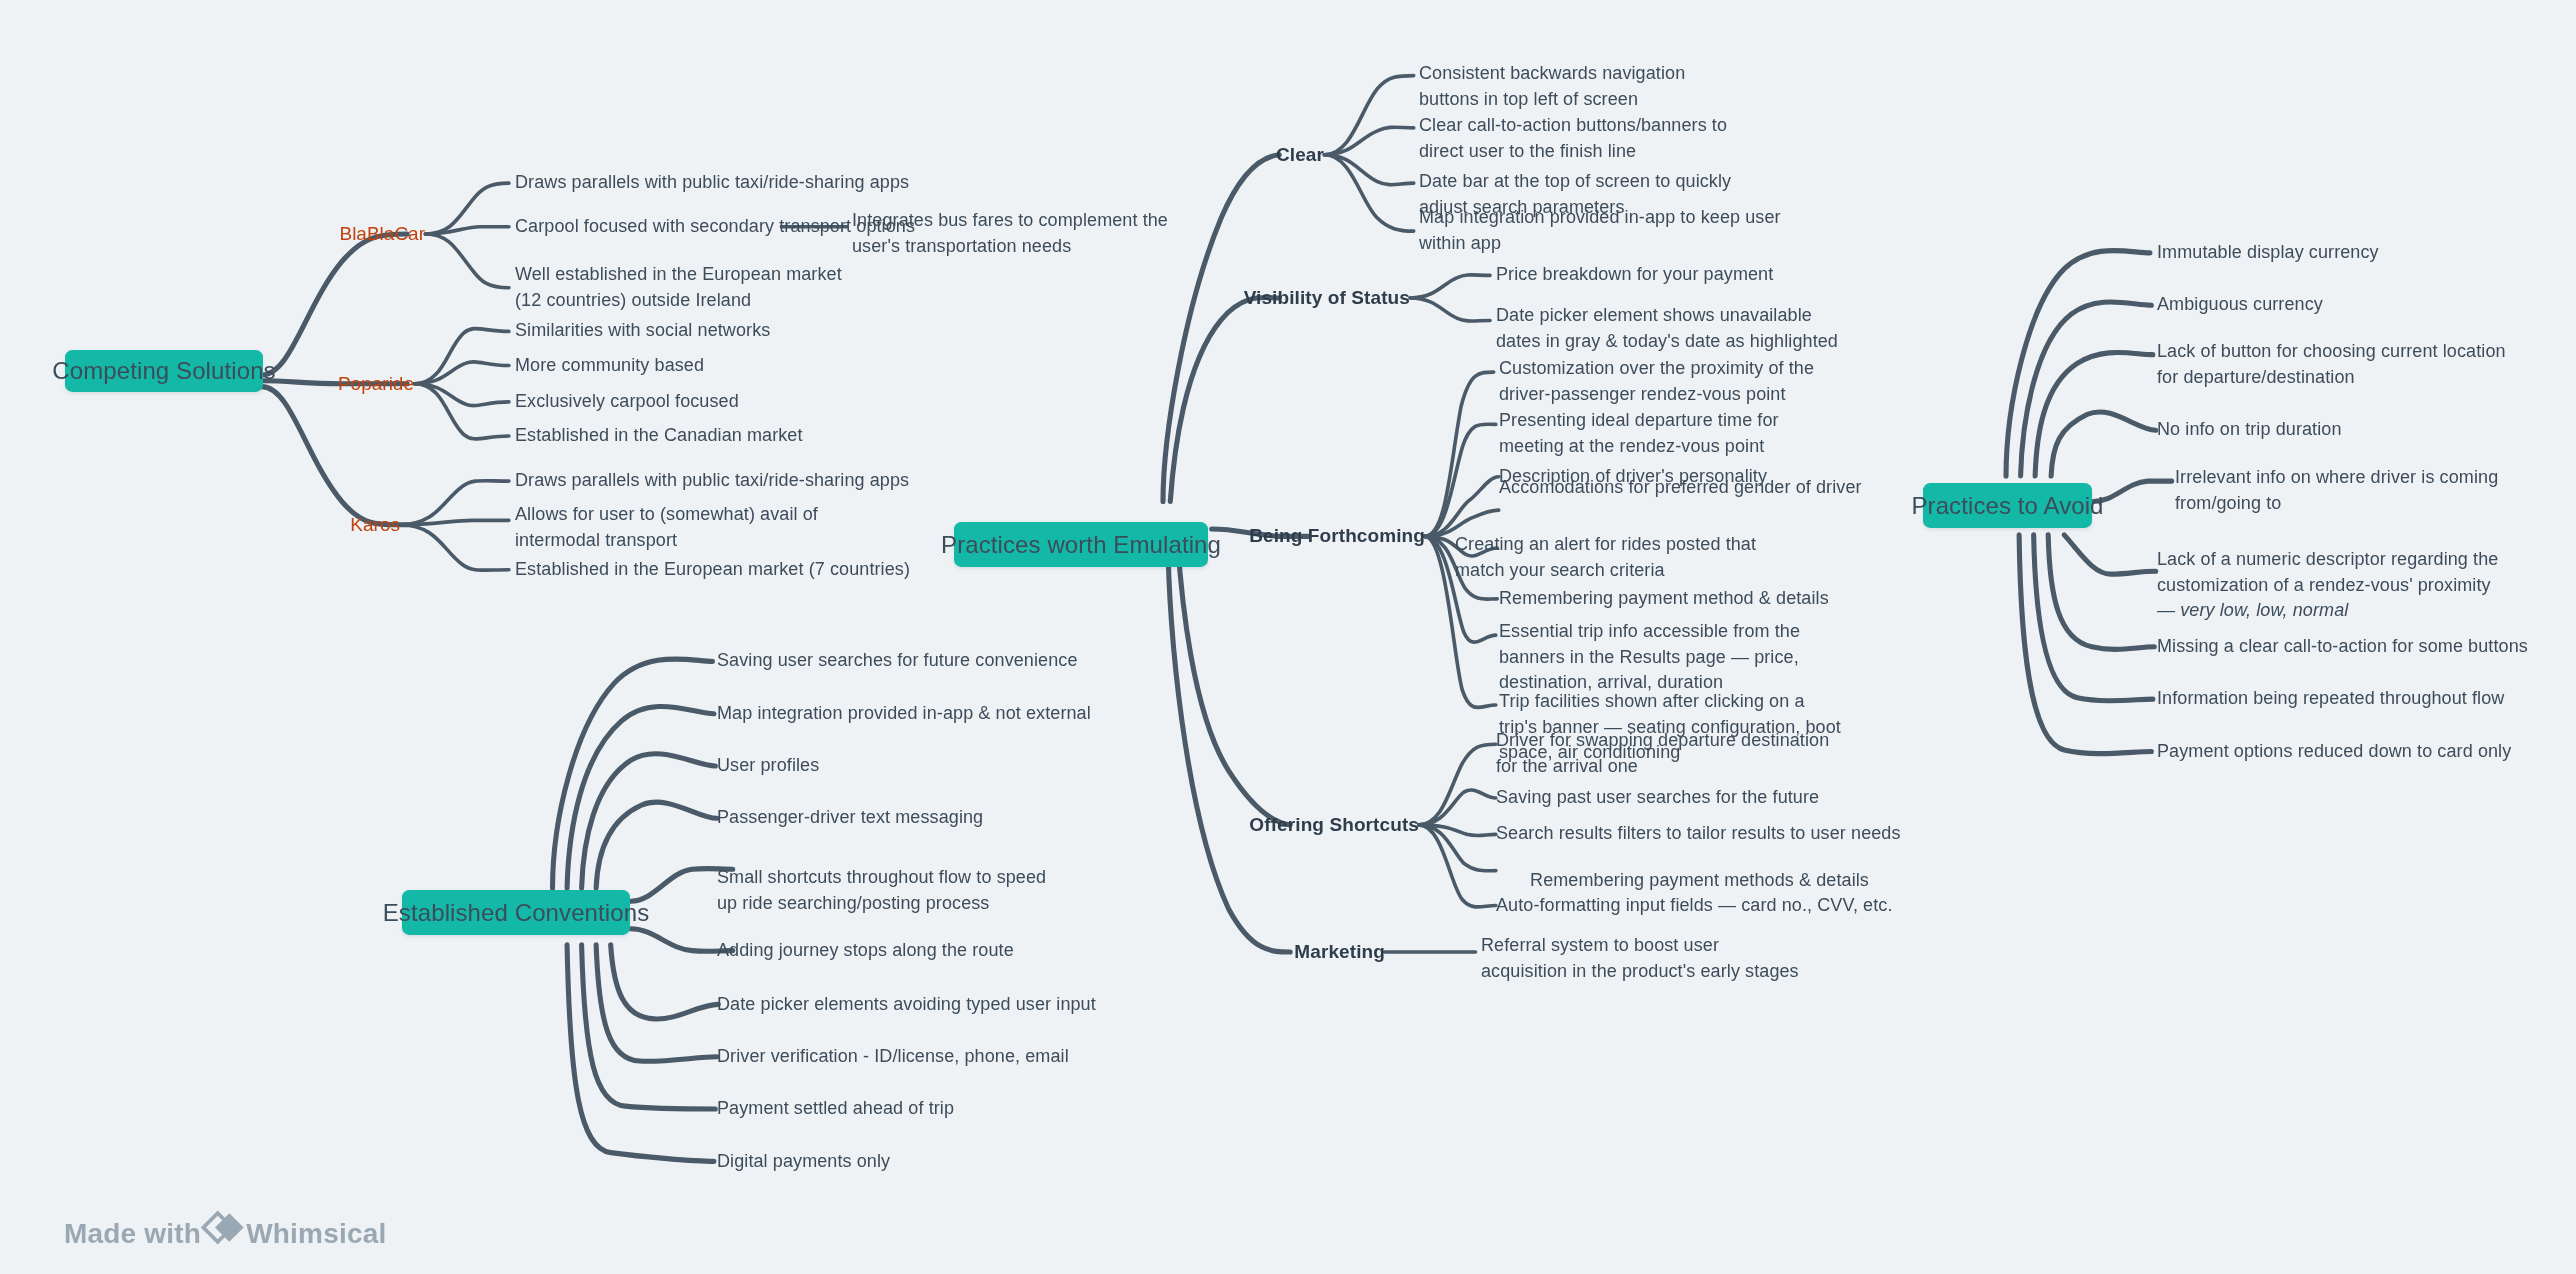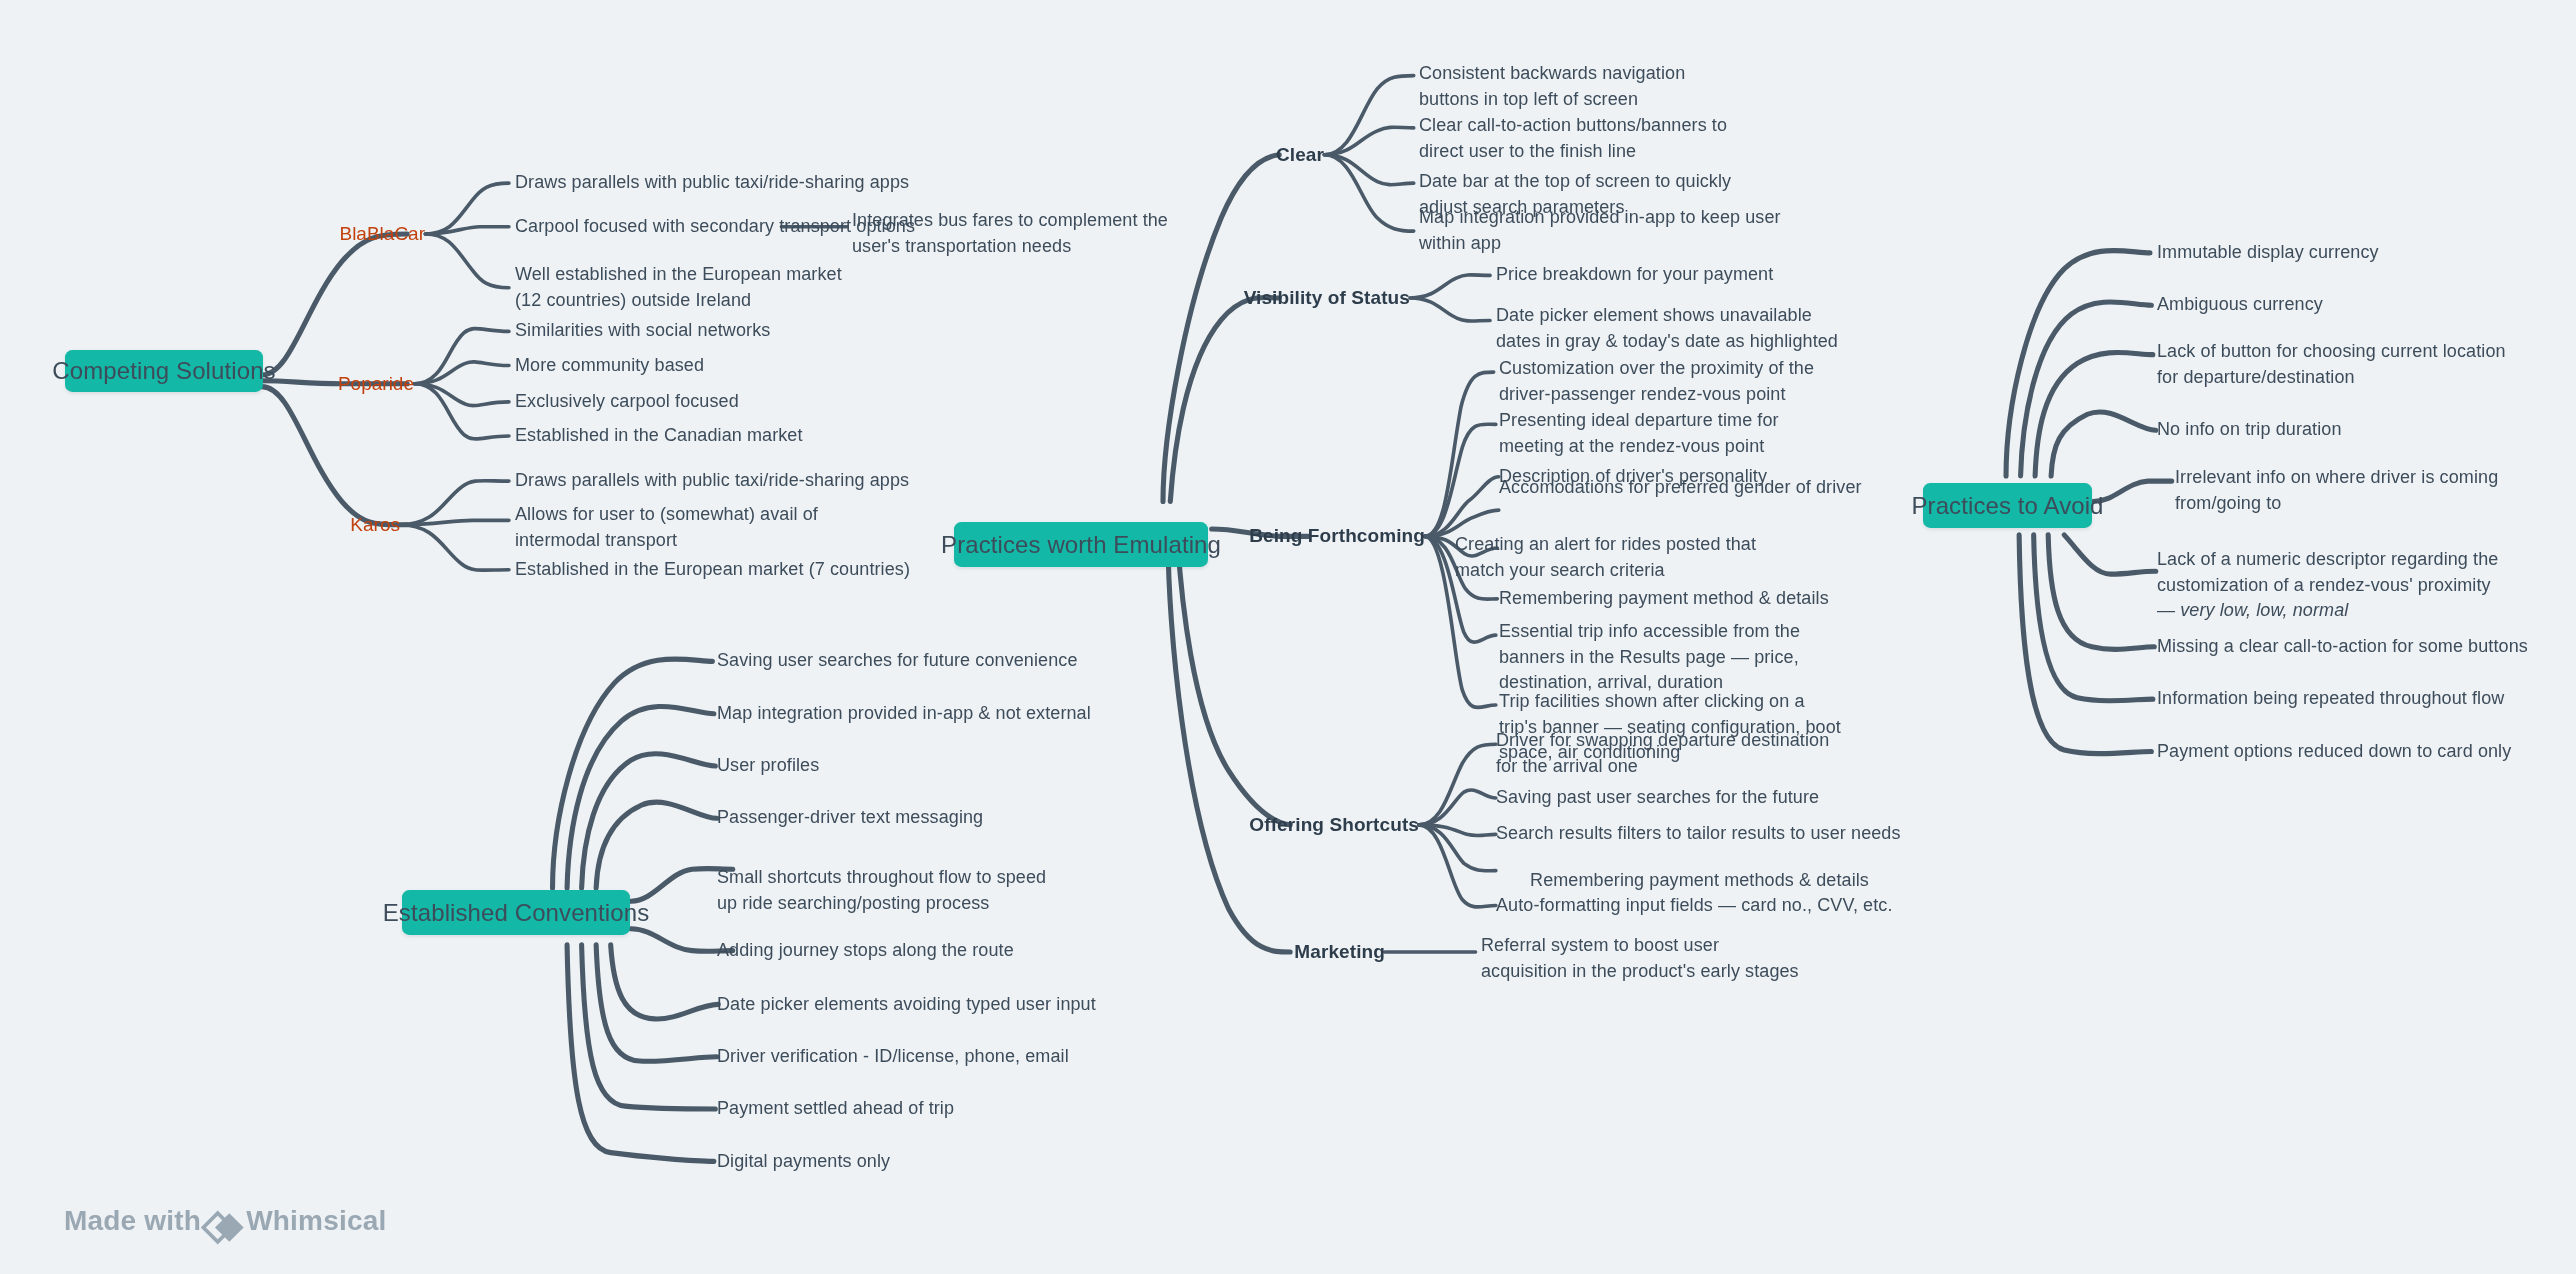--- a/index.html
+++ b/index.html
@@ -56,21 +56,21 @@
     color:#c2410c;
     font-size:19px;
     white-space:nowrap;
     transform:translate(-100%,-50%);
   }
 
   
   #footer{
     position:absolute;
     left:64px;top:1205px;
-    display:flex;align-items:flex-start;
+    display:flex;align-items:flex-end;
     color:#9aa8b4;
     font-size:28px;
     font-weight:bold;
     letter-spacing:0.2px;
   }
   #footer .logo{display:inline-block;width:45px;height:45px;}
 </style>
 </head>
 <body>
 

